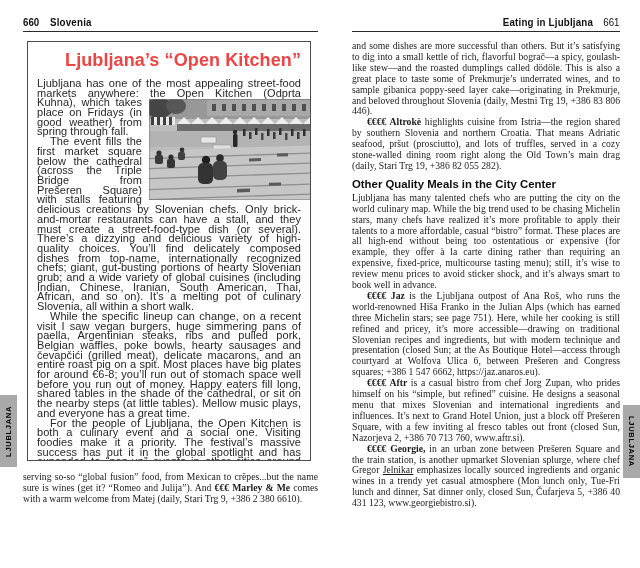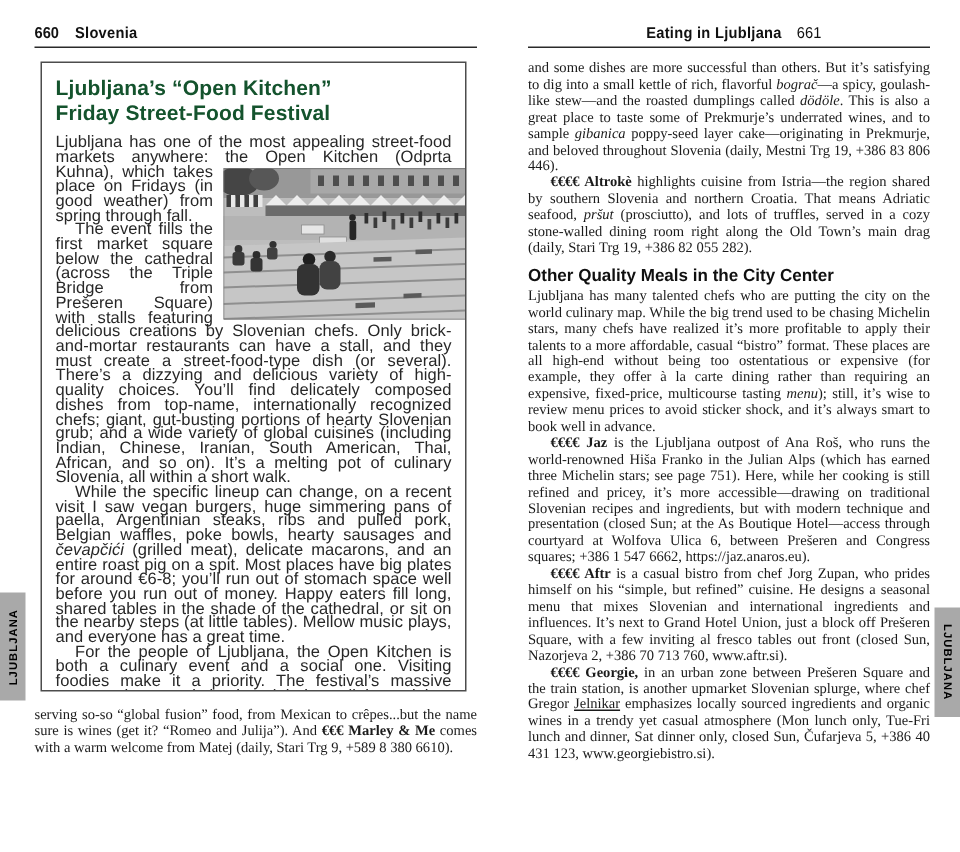--- a/index.html
+++ b/index.html
@@ -15,36 +15,36 @@
   .page-left{left:23px;width:295px;}
   .page-right{left:352px;width:268px;}
 
   
   .runhead{
     display:flex;align-items:baseline;gap:9px;
     border-bottom:1.5px solid #2a2a2a;padding-bottom:3px;
     font-family:"Liberation Sans",sans-serif;font-size:10.5px;color:#111;
   }
   .runhead span{display:inline-block;transform:scaleX(.93);transform-origin:left;white-space:nowrap;}
-  .runhead.right{justify-content:center;}
+  .runhead.right{justify-content:flex-end;}
   .runhead.right span{transform-origin:right;}
   .chapname{font-weight:bold;letter-spacing:.2px;}
   .pagenum{font-weight:bold;}
   .runhead.right .pagenum{font-weight:normal;}
 
   
   .sidebar-box{
     margin-top:9px;margin-left:4px;width:284px;box-sizing:border-box;
     border:1.5px solid #4c4c4c;padding:6px 9px 8px;background:#fff;
     max-height:420px;overflow:hidden;
   }
   .sb-title{
     font-family:"Liberation Sans",sans-serif;font-weight:bold;
-    font-size:14px;line-height:1.22;text-align:left;
-    margin:2px 0 7px;color:#14532d;letter-spacing:.1px;
+    font-size:18px;line-height:1.22;text-align:right;
+    margin:2px 0 7px;color:#ef4444;letter-spacing:.1px;
   }
   .sb-body{
     font-family:"Liberation Sans",sans-serif;font-size:11px;line-height:9.7px;
     text-align:justify;color:#272727;letter-spacing:.05px;
   }
   .sb-p{margin:0;}
   .sb-p.indent{text-indent:13px;}
 
   
   .photo-float{
@@ -58,21 +58,21 @@
   .bp.indent{text-indent:15px;}
   .left-body{position:absolute;top:456px;left:0;width:295px;}
   .page-right .body-text{margin-top:9px;}
 
   .subhead{
     font-family:"Liberation Sans",sans-serif;font-weight:bold;font-size:11.6px;
     margin:7px 0 3px;color:#101010;transform:scaleX(.98);transform-origin:left;white-space:nowrap;
   }
 
   .run-b{font-weight:bold;}
-  .run-i{font-style:italic;}
+  .run-i{}
   .run-u{text-decoration:underline;}
 
   
   .tab{
     position:absolute;width:17px;background:#a9a9a9;color:#000;
     font-family:"Liberation Sans",sans-serif;font-weight:bold;font-size:7.5px;
     letter-spacing:.7px;display:flex;align-items:center;justify-content:center;
   }
   .tab span{writing-mode:vertical-rl;}
   .tab-left{left:0;top:395px;height:72px;}
@@ -84,21 +84,21 @@
 
 <div class="spread">
 
   <section class="page page-left">
     <header class="runhead">
       <span class="pagenum">660</span>
       <span class="chapname">Slovenia</span>
     </header>
 
     <aside class="sidebar-box">
-      <h2 class="sb-title"><span>Ljubljana’s “Open Kitchen”</span><br><span>Friday Street-Food Festival</span></h2>
+      <h2 class="sb-title"><span>Ljubljana’s “Open Kitchen”</span><br></h2>
 
       <div class="sb-body">
         <p class="sb-p"><span>Ljubljana has one of the most appealing street-food markets anywhere: the Open Kitchen (Odprta Kuhna), which takes </span><span class="photo-float">
               <svg viewBox="0 0 162 101" preserveAspectRatio="none" aria-hidden="true">
           <rect width="162" height="101" fill="#bdbdbd"></rect>
           <rect width="162" height="20" fill="#989898"></rect>
           <rect x="58" y="1" width="104" height="16" fill="#a8a8a8"></rect>
           <rect x="63" y="5" width="4" height="7" fill="#4e4e4e"></rect>
                 <rect x="73" y="5" width="4" height="7" fill="#4e4e4e"></rect>
                 <rect x="83" y="5" width="4" height="7" fill="#4e4e4e"></rect>
@@ -162,21 +162,21 @@
           <rect width="162" height="101" fill="none" stroke="#777777" stroke-width="1"></rect>
         </svg>
             </span><span>place on Fridays (in good weather) from spring through fall.</span></p>
         <p class="sb-p indent"><span class="run-n">The event fills the first market square below the cathedral (across the Triple Bridge from Prešeren Square) with stalls featuring delicious creations by Slovenian chefs. Only brick-and-mortar restaurants can have a stall, and they must create a street-food-type dish (or several). There’s a dizzying and delicious variety of high-quality choices. You’ll find delicately composed dishes from top-name, internationally recognized chefs; giant, gut-busting portions of hearty Slovenian grub; and a wide variety of global cuisines (including Indian, Chinese, Iranian, South American, Thai, African, and so on). It’s a melting pot of culinary Slovenia, all within a short walk.</span></p>
         <p class="sb-p indent"><span class="run-n">While the specific lineup can change, on a recent visit I saw vegan burgers, huge simmering pans of paella, Argentinian steaks, ribs and pulled pork, Belgian waffles, poke bowls, hearty sausages and </span><span class="run-i">čevapčići</span><span class="run-n"> (grilled meat), delicate macarons, and an entire roast pig on a spit. Most places have big plates for around €6-8; you’ll run out of stomach space well before you run out of money. Happy eaters fill long, shared tables in the shade of the cathedral, or sit on the nearby steps (at little tables). Mellow music plays, and everyone has a great time.</span></p>
         <p class="sb-p indent"><span class="run-n">For the people of Ljubljana, the Open Kitchen is both a culinary event and a social one. Visiting foodies make it a priority. The festival’s massive success has put it in the global spotlight and has expanded to “pop-up” events in other cities around Slovenia—check the website for details (festival runs mid-March-late Oct Fri 10:00-21:00; can be cancelled when it rains; at Pogačarjev Trg, www.odprtakuhna.si).</span></p>
       </div>
     </aside>
 
     <div class="body-text left-body">
-      <p class="bp"><span class="run-n">serving so-so “global fusion” food, from Mexican to crêpes...but the name sure is wines (get it? “Romeo and Julija”). And </span><span class="run-b">€€€ Marley &amp; Me</span><span class="run-n"> comes with a warm welcome from Matej (daily, Stari Trg 9, +589 8 380 6610).</span></p>
+      <p class="bp"><span class="run-n">serving so-so “global fusion” food, from Mexican to crêpes...but the name sure is wines (get it? “Romeo and Julija”). And </span><span class="run-b">€€€ Marley &amp; Me</span><span class="run-n"> comes with a warm welcome from Matej (daily, Stari Trg 9, +386 2 380 6610).</span></p>
     </div>
   </section>
 
   <section class="page page-right">
     <header class="runhead right">
       <span class="chapname">Eating in Ljubljana</span>
       <span class="pagenum">661</span>
     </header>
 
     <div class="body-text">

